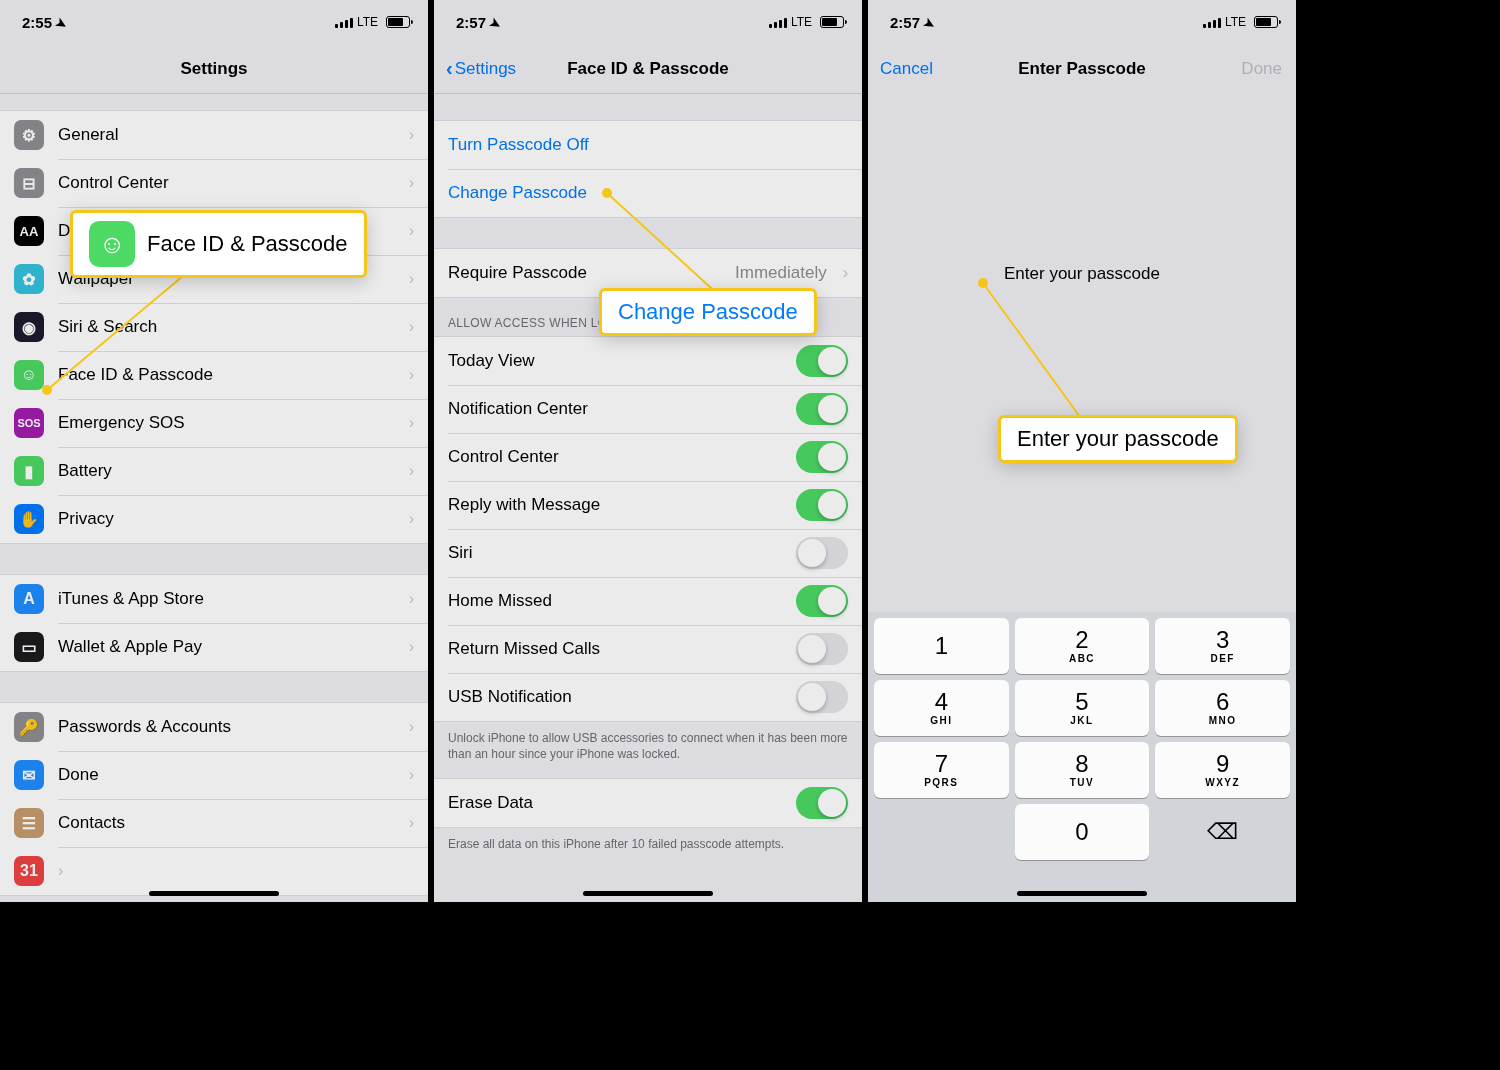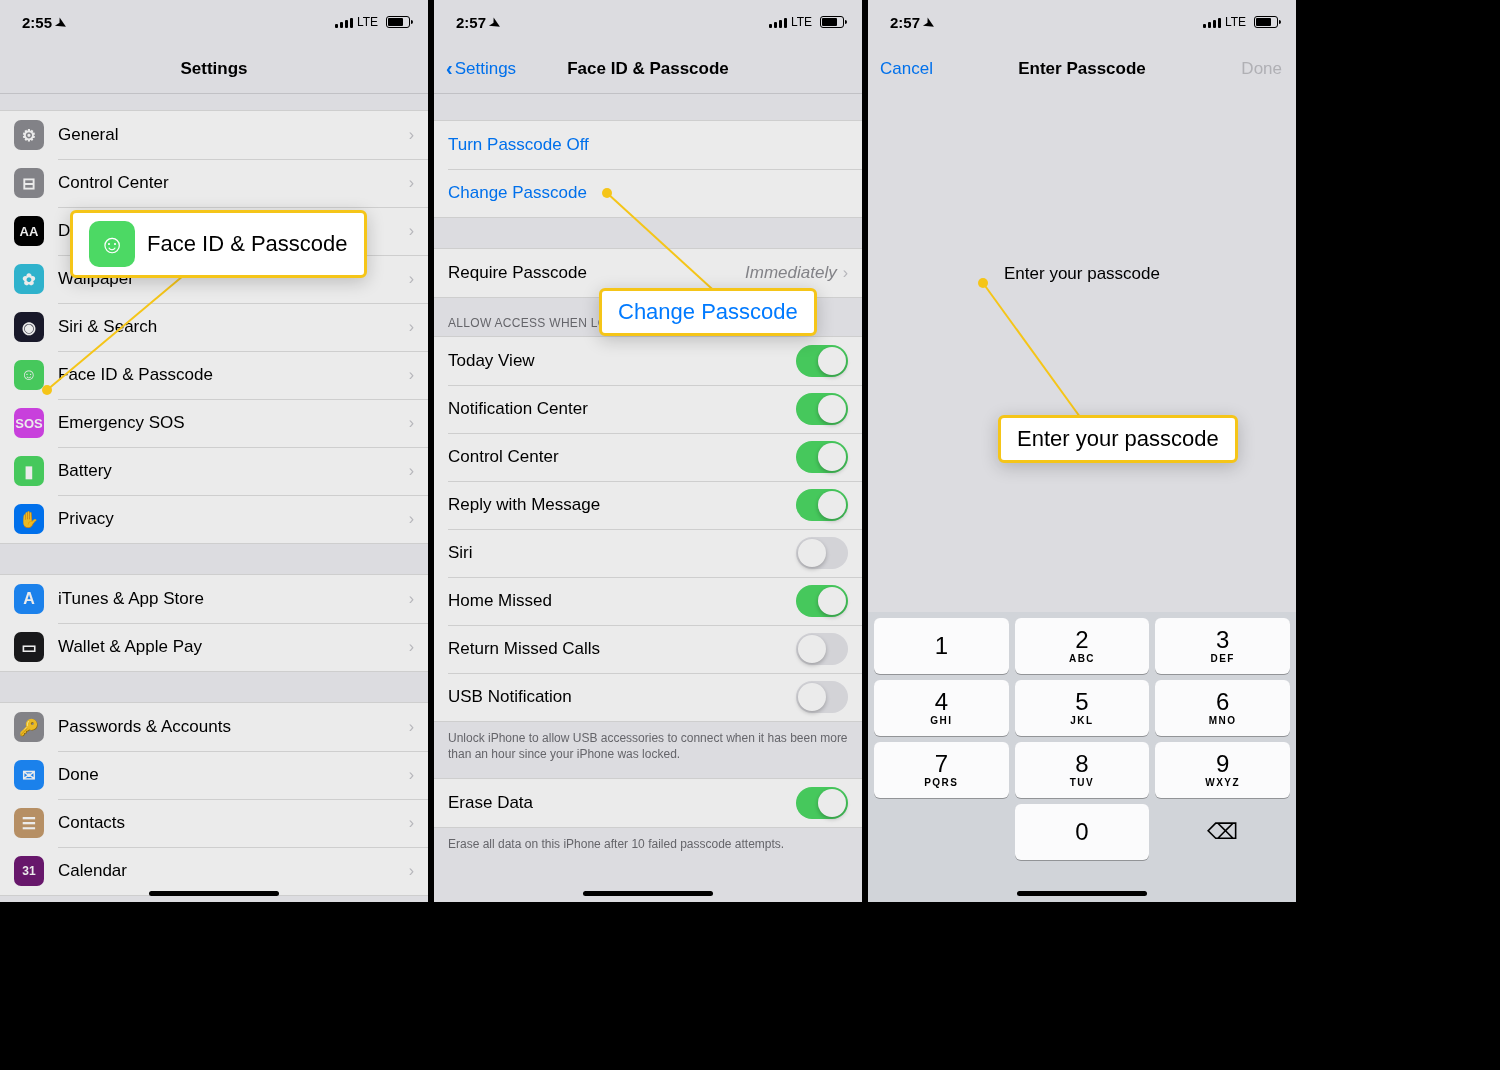--- a/index.html
+++ b/index.html
@@ -24,21 +24,21 @@
   .navbar .right { right: 14px; color: #bfbfc4; }
   .chev { font-size: 20px; font-weight: 600; margin-right: 2px; }
   .blue { color: #007aff; }
   .list { background: #fff; border-top: 1px solid rgba(0,0,0,0.12); border-bottom: 1px solid rgba(0,0,0,0.12); }
   .row { display: flex; align-items: center; min-height: 48px; padding: 0 14px; background: #fff; position: relative; font-size: 17px; color: #000; }
   .row + .row::before { content:""; position: absolute; left: 58px; right: 0; top: 0; height: 1px; background: rgba(0,0,0,0.12); }
   .row.noicon + .row.noicon::before { left: 14px; }
   .row .icon { width: 30px; height: 30px; border-radius: 7px; margin-right: 14px; flex: none; display:flex; align-items:center; justify-content:center; color:#fff; font-size:16px; font-weight:600; }
   .row .label { flex: 1; }
   .row .chevr { color: #c7c7cc; font-size: 16px; }
-  .row .value { color: #8e8e93; margin-right: 6px; font-style: italic; }
+  .row .value { color: #8e8e93; margin-right: 16px; }
   .spacer { height: 30px; }
   .group-header { font-size: 12px; color: #6e6e73; padding: 18px 14px 6px; text-transform: uppercase; letter-spacing: 0.3px; }
   .footer-note { font-size: 12px; color: #6e6e73; padding: 8px 14px 16px; line-height: 1.35; }
   .switch { position: relative; width: 52px; height: 32px; border-radius: 16px; background: #e5e5ea; }
   .switch.on { background: #4cd964; }
   .switch .knob { position: absolute; width: 28px; height: 28px; border-radius: 50%; background: #fff; top: 2px; left: 2px; box-shadow: 0 2px 4px rgba(0,0,0,0.25); transition: left .1s; }
   .switch.on .knob { left: 22px; }
   .home-ind { position: absolute; bottom: 6px; left: 50%; width: 130px; height: 5px; background: #000; border-radius: 3px; transform: translateX(-50%); z-index: 95; }
   
   .keypad { position: absolute; left: 0; right: 0; bottom: 0; background: #d1d4d9; padding: 6px; display: grid; grid-template-columns: repeat(3, 1fr); gap: 6px; z-index: 95; }
@@ -105,21 +105,21 @@
           <div class="icon" style="background:#1c1c2e">◉</div>
           <span class="label">Siri &amp; Search</span>
           <span class="chevr">›</span>
         </div>
       <div class="row">
           <div class="icon" style="background:#4cd964">☺</div>
           <span class="label">Face ID &amp; Passcode</span>
           <span class="chevr">›</span>
         </div>
       <div class="row">
-          <div class="icon" style="background:#d946ef;font-size:13px">SOS</div>
+          <div class="icon" style="background:#a21caf;font-size:11px">SOS</div>
           <span class="label">Emergency SOS</span>
           <span class="chevr">›</span>
         </div>
       <div class="row">
           <div class="icon" style="background:#4cd964">▮</div>
           <span class="label">Battery</span>
           <span class="chevr">›</span>
         </div>
       <div class="row">
           <div class="icon" style="background:#007aff">✋</div>
@@ -151,22 +151,21 @@
           <div class="icon" style="background:#1e8cff">✉</div>
           <span class="label">Done</span>
           <span class="chevr">›</span>
         </div>
       <div class="row">
           <div class="icon" style="background:#c69c6d">☰</div>
           <span class="label">Contacts</span>
           <span class="chevr">›</span>
         </div>
       <div class="row">
-          <div class="icon" style="background:#701a75;font-size:12px">31</div>
-          <span class="label">Calendar</span>
+          <div class="icon" style="background:#ef4444;font-size:16px">31</div>
           <span class="chevr">›</span>
         </div>
     </div>
 
     <div class="home-ind"></div>
     <div class="dim-overlay"></div>
 
     <div class="dot" style="left:42px; top:385px;"></div>
     <svg class="leader" style="left:42px; top:220px;" width="200" height="175">
         <line x1="5" y1="170" x2="160" y2="40" stroke="#f5c518" stroke-width="2"></line>

